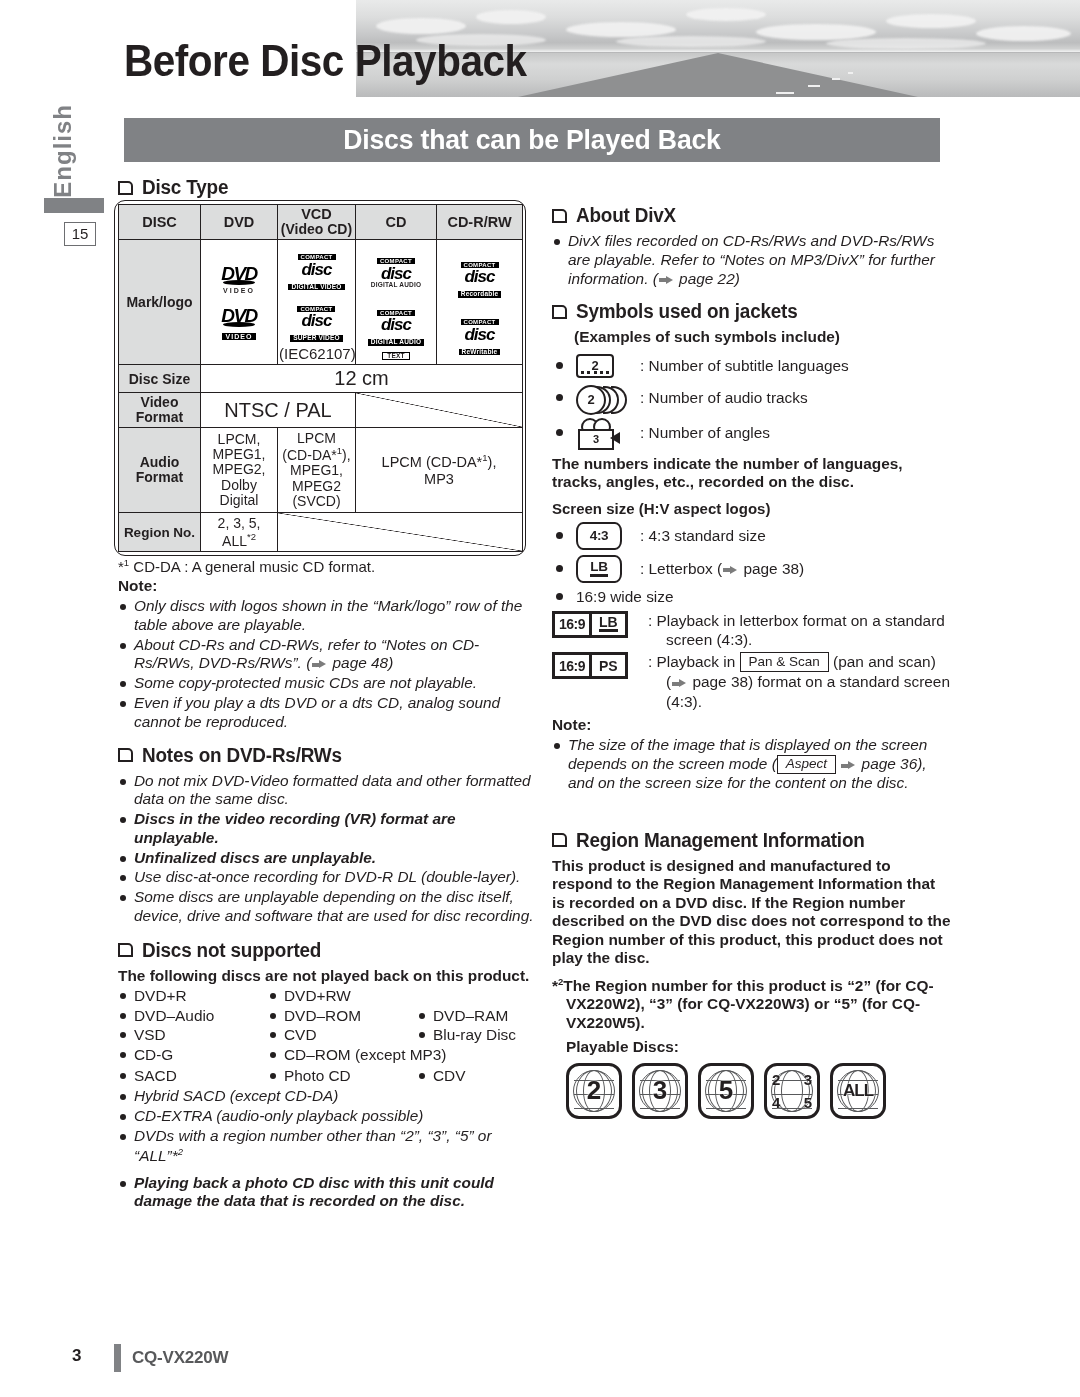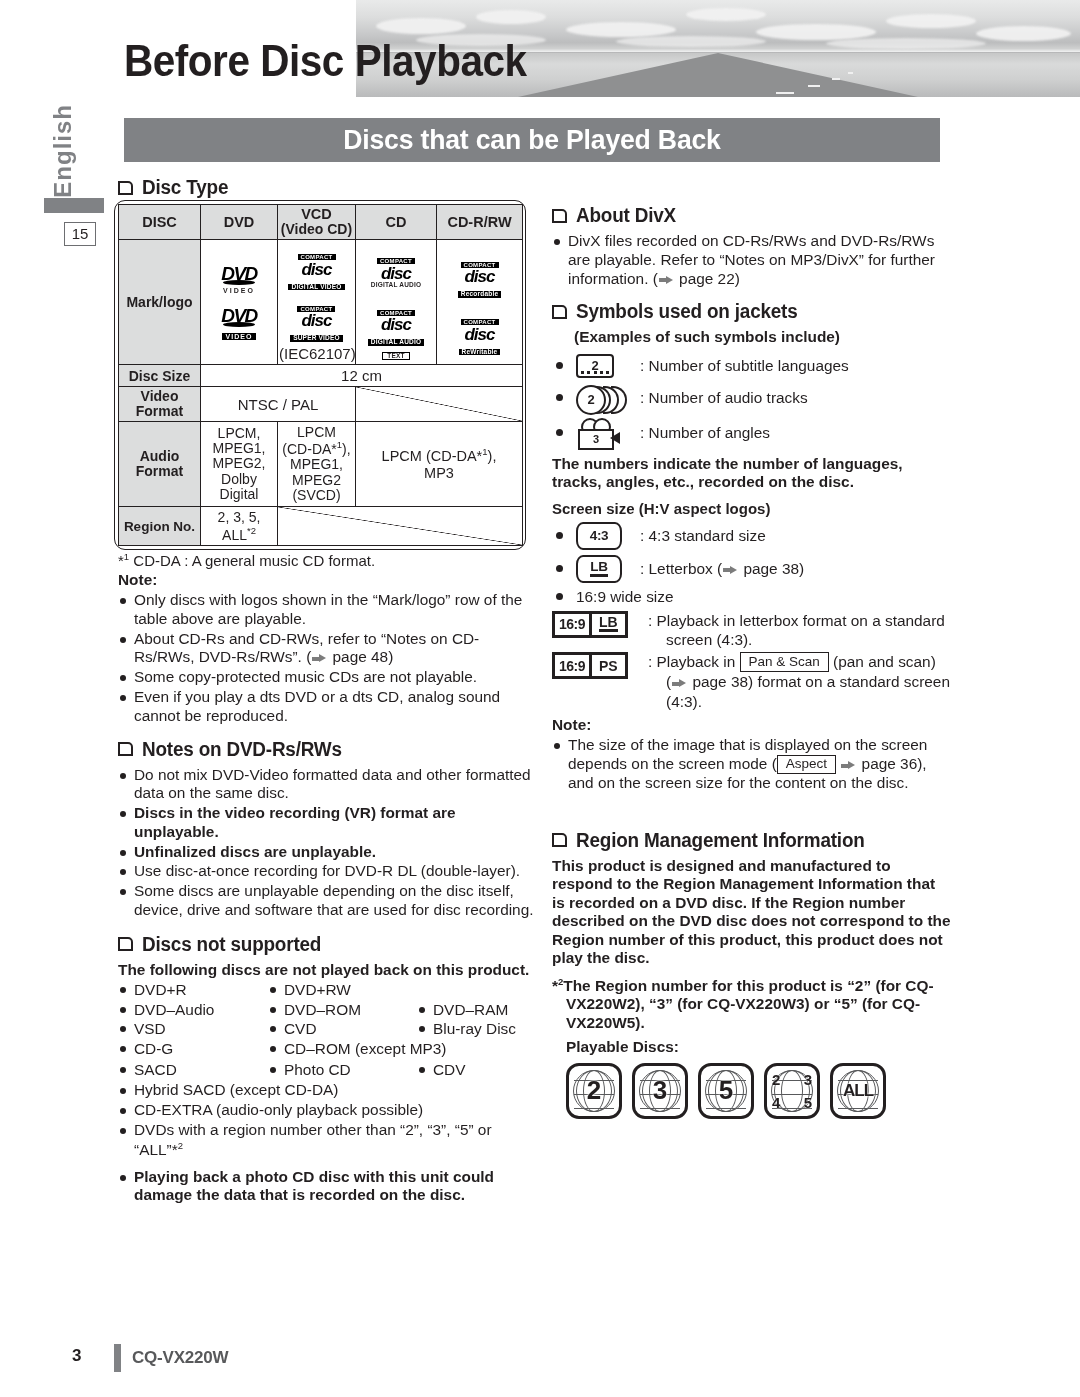--- a/index.html
+++ b/index.html
@@ -85,21 +85,21 @@
   table.disc{
     border-collapse:collapse;width:404px;margin-top:4px;
     font-size:13.5px;table-layout:fixed;
   }
   table.disc td,table.disc th{
     border:1px solid #231f20;text-align:center;vertical-align:middle;
     padding:2px 1px;font-weight:normal;
   }
   table.disc .hdr{background:#dcdddd;font-weight:bold;font-size:14.5px;}
   table.disc .rowlbl{background:#dcdddd;font-weight:bold;font-size:14px;}
-  table.disc .wide{font-size:15px;}
+  table.disc .wide{font-size:20px;}
   .tbl-wrap{position:relative;}
   .tbl-wrap:before{
     content:"";position:absolute;left:-4px;top:-4px;width:412px;height:calc(100% + 8px);
     border:1.4px solid #231f20;border-radius:11px;box-sizing:border-box;pointer-events:none;
   }
   td.slash{position:relative;}
   td.slash:after{
     content:"";position:absolute;left:0;bottom:0;width:100%;height:100%;
     background:linear-gradient(to top right,transparent calc(50% - 0.6px),#231f20 50%,transparent calc(50% + 0.6px));
   }
@@ -130,21 +130,21 @@
   }
   .cdlogo .sub{font-size:6.5px;font-weight:bold;letter-spacing:.2px;margin-top:0px;}
   .cdlogo .sub.inv{background:#000;color:#fff;display:inline-block;padding:0 3px;}
   .cdlogo .sub.box{border:1px solid #000;display:inline-block;padding:0 4px;}
 
   
   .body{font-size:15.4px;line-height:1.2;font-weight:bold;}
   ul.bul{list-style:none;margin:2px 0 0 0;padding:0;}
   ul.bul > li{
     position:relative;padding-left:16px;margin-bottom:1px;
-    font-size:15.4px;line-height:1.22;
+    font-size:15.4px;line-height:1.22;font-style:italic;
   }
   ul.bul > li:before{
     content:"";position:absolute;left:2px;top:7px;width:6px;height:6px;
     border-radius:50%;background:#231f20;
   }
   .bold{font-weight:bold;}
   .note{font-weight:bold;font-size:15.4px;margin-top:2px;}
   .fn{font-size:15px;margin-top:5px;}
   sup{font-size:9.5px;vertical-align:super;}
 

